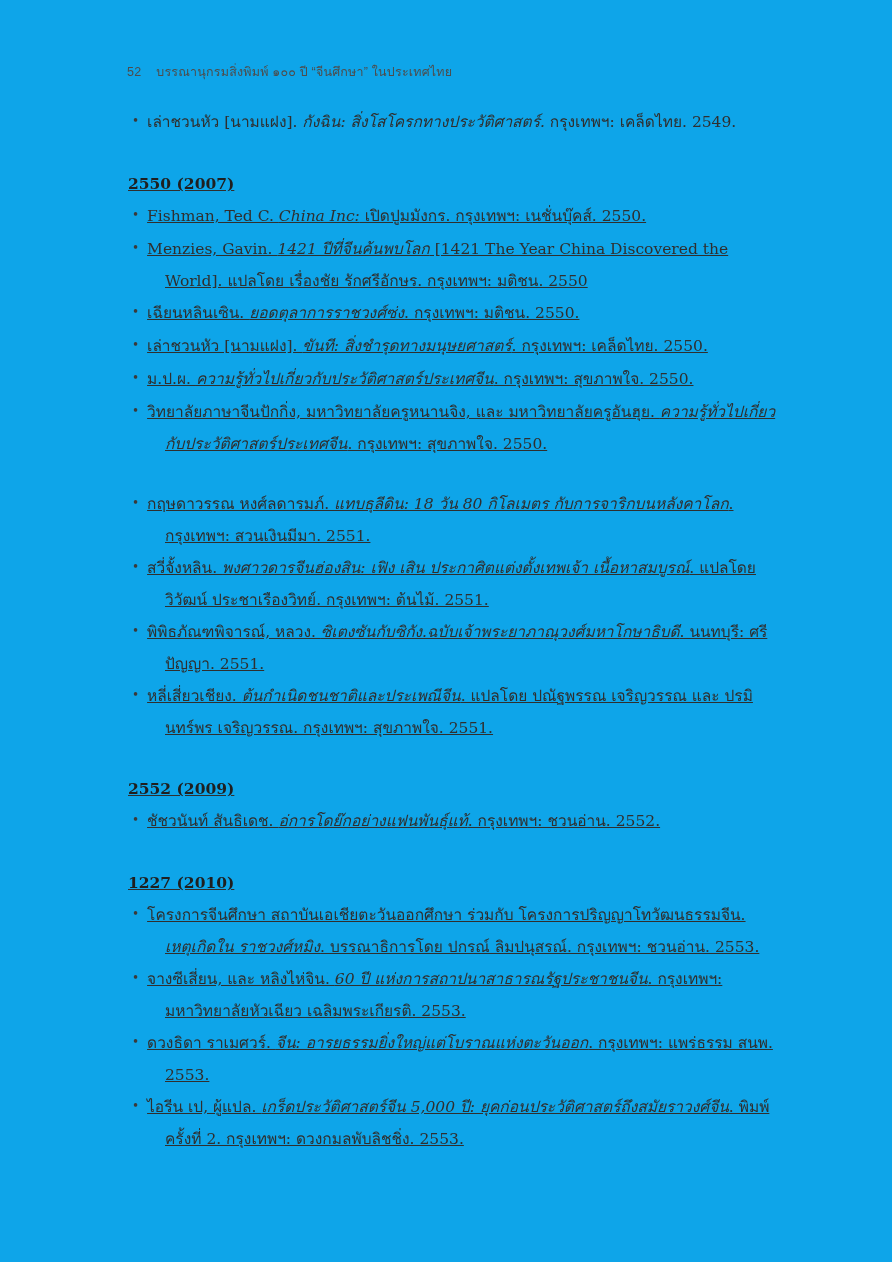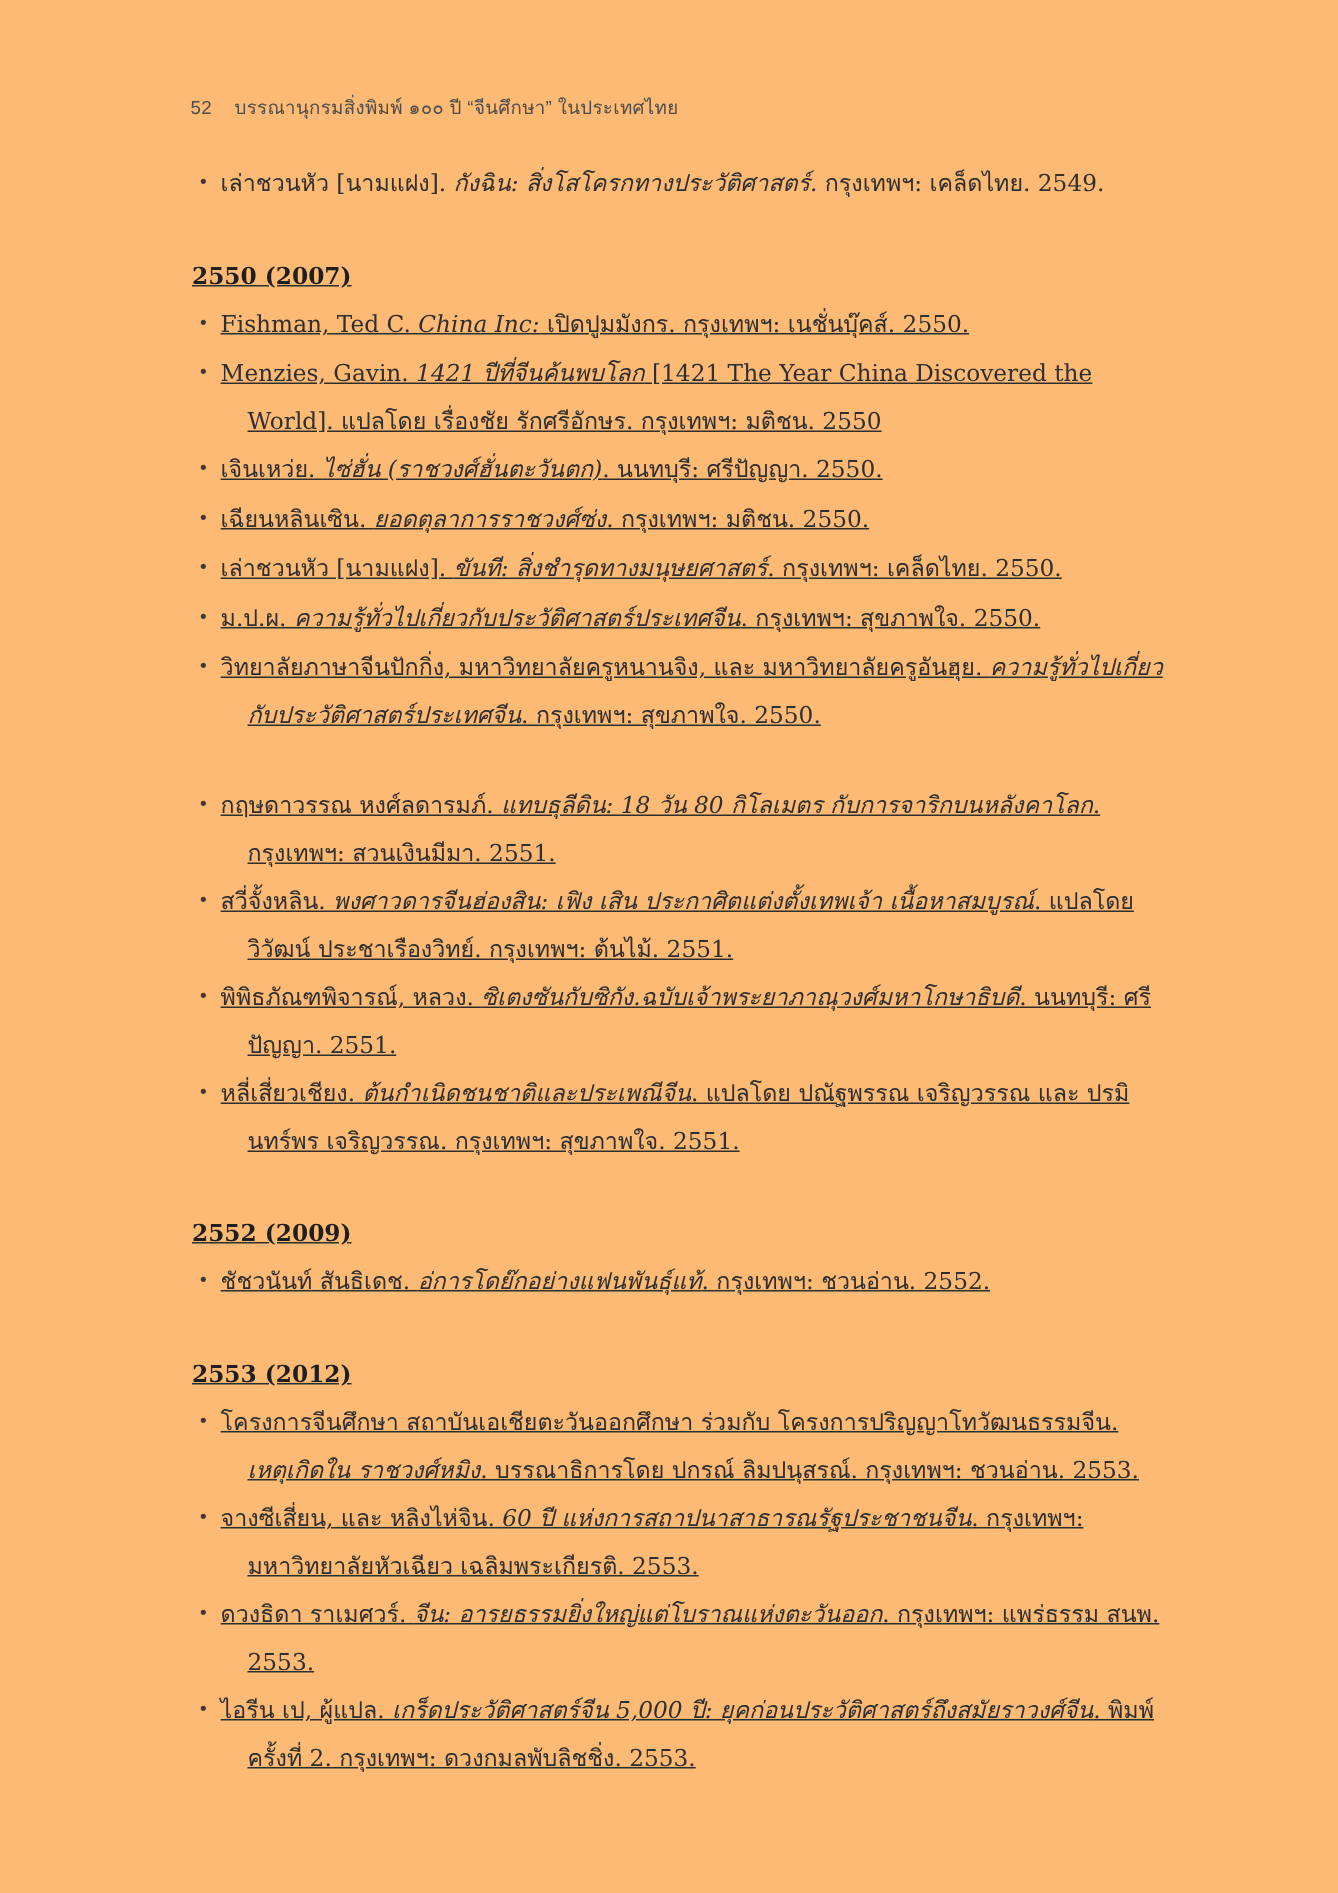--- a/index.html
+++ b/index.html
@@ -9,21 +9,21 @@
     height: 1262px;
     position: relative;
     overflow: hidden;
     font-family: "DejaVu Serif", serif;
     color: #2f2f2f;
     -webkit-font-smoothing: antialiased;
   }
   .page {
     position: absolute;
     inset: 0;
-    background: #fdba74;
+    background: #0ea5e9;
     padding-left: 28px;
   }
   .running-head {
     position: absolute;
     top: 62px;
     left: 127px;
     right: 90px;
     font-family: "Liberation Sans", "DejaVu Sans", sans-serif;
     font-size: 12.5px;
     color: #4d4d4d;
@@ -72,37 +72,36 @@
 <div class="page">
   <header class="running-head">
     <span class="pagenum">52</span><span class="running-title">บรรณานุกรมสิ่งพิมพ์ ๑๐๐ ปี “จีนศึกษา” ในประเทศไทย</span>
   </header>
   <main class="content" id="content">
       <div class="entry"><span class="bullet">•</span><span class="entry-text"><span>เล่าชวนหัว [นามแฝง]. </span><i>กังฉิน: สิ่งโสโครกทางประวัติศาสตร์.</i><span> กรุงเทพฯ: เคล็ดไทย. 2549.</span></span></div>
       <section class="year-section">
         <h2 class="year-heading">2550 (2007)</h2>
         <div class="entry"><span class="bullet">•</span><span class="entry-text"><span>Fishman, Ted C. </span><i>China Inc:</i><span> เปิดปูมมังกร. กรุงเทพฯ: เนชั่นบุ๊คส์. 2550.</span></span></div>
         <div class="entry"><span class="bullet">•</span><span class="entry-text"><span>Menzies, Gavin. </span><i>1421 ปีที่จีนค้นพบโลก</i><span> [1421 The Year China Discovered the World]. แปลโดย เรื่องชัย รักศรีอักษร. กรุงเทพฯ: มติชน. 2550</span></span></div>
-        <div class="entry"><span class="bullet">•</span><span class="entry-text"><span>เจินเหว่ย. </span><i>ไซ่ฮั่น (ราชวงศ์ฮั่นตะวันตก)</i><span>. นนทบุรี: ศรีปัญญา. 2550.</span></span></div>
         <div class="entry"><span class="bullet">•</span><span class="entry-text"><span>เฉียนหลินเซิน. </span><i>ยอดตุลาการราชวงศ์ซ่ง</i><span>. กรุงเทพฯ: มติชน. 2550.</span></span></div>
         <div class="entry"><span class="bullet">•</span><span class="entry-text"><span>เล่าชวนหัว [นามแฝง]. </span><i>ขันที: สิ่งชำรุดทางมนุษยศาสตร์</i><span>. กรุงเทพฯ: เคล็ดไทย. 2550.</span></span></div>
         <div class="entry"><span class="bullet">•</span><span class="entry-text"><span>ม.ป.ผ. </span><i>ความรู้ทั่วไปเกี่ยวกับประวัติศาสตร์ประเทศจีน</i><span>. กรุงเทพฯ: สุขภาพใจ. 2550.</span></span></div>
         <div class="entry"><span class="bullet">•</span><span class="entry-text"><span>วิทยาลัยภาษาจีนปักกิ่ง, มหาวิทยาลัยครูหนานจิง, และ มหาวิทยาลัยครูอันฮุย. </span><i>ความรู้ทั่วไปเกี่ยวกับประวัติศาสตร์ประเทศจีน</i><span>. กรุงเทพฯ: สุขภาพใจ. 2550.</span></span></div>
       </section>
       <section class="year-section">
         <div class="entry"><span class="bullet">•</span><span class="entry-text"><span>กฤษดาวรรณ หงศ์ลดารมภ์. </span><i>แทบธุลีดิน: 18 วัน 80 กิโลเมตร กับการจาริกบนหลังคาโลก</i><span>. กรุงเทพฯ: สวนเงินมีมา. 2551.</span></span></div>
         <div class="entry"><span class="bullet">•</span><span class="entry-text"><span>สวี่จั้งหลิน. </span><i>พงศาวดารจีนฮ่องสิน: เฟิง เสิน ประกาศิตแต่งตั้งเทพเจ้า เนื้อหาสมบูรณ์</i><span>. แปลโดย วิวัฒน์ ประชาเรืองวิทย์. กรุงเทพฯ: ต้นไม้. 2551.</span></span></div>
         <div class="entry"><span class="bullet">•</span><span class="entry-text"><span>พิพิธภัณฑพิจารณ์, หลวง. </span><i>ซิเตงซันกับซิกัง.ฉบับเจ้าพระยาภาณุวงศ์มหาโกษาธิบดี</i><span>. นนทบุรี: ศรีปัญญา. 2551.</span></span></div>
         <div class="entry"><span class="bullet">•</span><span class="entry-text"><span>หลี่เสี่ยวเชียง. </span><i>ต้นกำเนิดชนชาติและประเพณีจีน</i><span>. แปลโดย ปณัฐพรรณ เจริญวรรณ และ ปรมินทร์พร เจริญวรรณ. กรุงเทพฯ: สุขภาพใจ. 2551.</span></span></div>
       </section>
       <section class="year-section">
         <h2 class="year-heading">2552 (2009)</h2>
         <div class="entry"><span class="bullet">•</span><span class="entry-text"><span>ชัชวนันท์ สันธิเดช. </span><i>อ่การโดย๊กอย่างแฟนพันธุ์แท้</i><span>. กรุงเทพฯ: ชวนอ่าน. 2552.</span></span></div>
       </section>
       <section class="year-section">
-        <h2 class="year-heading">2553 (2012)</h2>
+        <h2 class="year-heading">1227 (2010)</h2>
         <div class="entry"><span class="bullet">•</span><span class="entry-text"><span>โครงการจีนศึกษา สถาบันเอเชียตะวันออกศึกษา ร่วมกับ โครงการปริญญาโทวัฒนธรรมจีน. </span><i>เหตุเกิดใน ราชวงศ์หมิง</i><span>. บรรณาธิการโดย ปกรณ์ ลิมปนุสรณ์. กรุงเทพฯ: ชวนอ่าน. 2553.</span></span></div>
         <div class="entry"><span class="bullet">•</span><span class="entry-text"><span>จางซีเสี่ยน, และ หลิงไห่จิน. </span><i>60 ปี แห่งการสถาปนาสาธารณรัฐประชาชนจีน</i><span>. กรุงเทพฯ: มหาวิทยาลัยหัวเฉียว เฉลิมพระเกียรติ. 2553.</span></span></div>
         <div class="entry"><span class="bullet">•</span><span class="entry-text"><span>ดวงธิดา ราเมศวร์. </span><i>จีน: อารยธรรมยิ่งใหญ่แต่โบราณแห่งตะวันออก</i><span>. กรุงเทพฯ: แพร่ธรรม สนพ. 2553.</span></span></div>
         <div class="entry"><span class="bullet">•</span><span class="entry-text"><span>ไอรีน เป, ผู้แปล. </span><i>เกร็ดประวัติศาสตร์จีน 5,000 ปี: ยุคก่อนประวัติศาสตร์ถึงสมัยราวงศ์จีน</i><span>. พิมพ์ครั้งที่ 2. กรุงเทพฯ: ดวงกมลพับลิชชิ่ง. 2553.</span></span></div>
       </section>
     </main>
 </div>
 
 </body></html>

